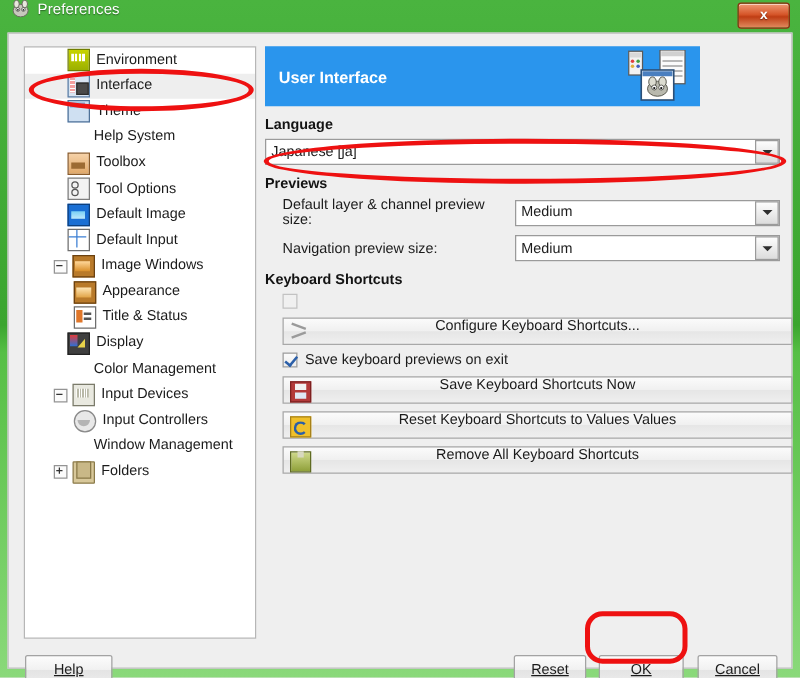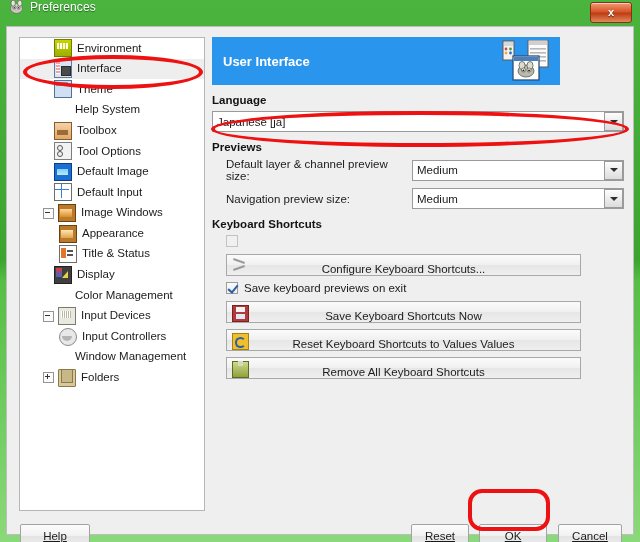--- a/index.html
+++ b/index.html
@@ -201,24 +201,24 @@
   }
   .chk.on::after{
     content:"";position:absolute;left:3px;top:0px;width:4px;height:8px;
     border:solid #2b5fa8;border-width:0 2px 2px 0;transform:rotate(40deg);
   }
   .chk.off{background:#f0f0f0;border-color:#c2c2c2;}
   .check-label{font-size:11.5px;color:#1b1b1b;}
   .u{text-decoration:underline;}
 
   .wide-btn{
-    position:relative;height:22px;width:355px;margin-bottom:6px;
+    position:relative;height:22px;width:408px;margin-bottom:6px;
     background:linear-gradient(to bottom,#fbfbfb 0%, #f0f0f0 48%, #e6e6e6 52%, #efefef 100%);
     border:1px solid #a8a8a8;box-sizing:border-box;
-    display:flex;align-items:flex-end;justify-content:center;cursor:pointer;
+    display:flex;align-items:flex-start;justify-content:center;cursor:pointer;
   }
   .wide-btn .wb-label{font-size:11.5px;color:#1b1b1b;}
   .wide-btn .wb-ico{
     position:absolute;left:5px;top:3px;width:15px;height:15px;
   }
   .ic-configure{background:transparent;}
   .ic-configure::before{content:"";position:absolute;left:1px;top:2px;width:12px;height:2px;
     background:#9a9a9a;transform:rotate(20deg);}
   .ic-configure::after{content:"";position:absolute;left:1px;top:9px;width:12px;height:2px;
     background:#9a9a9a;transform:rotate(-20deg);}

